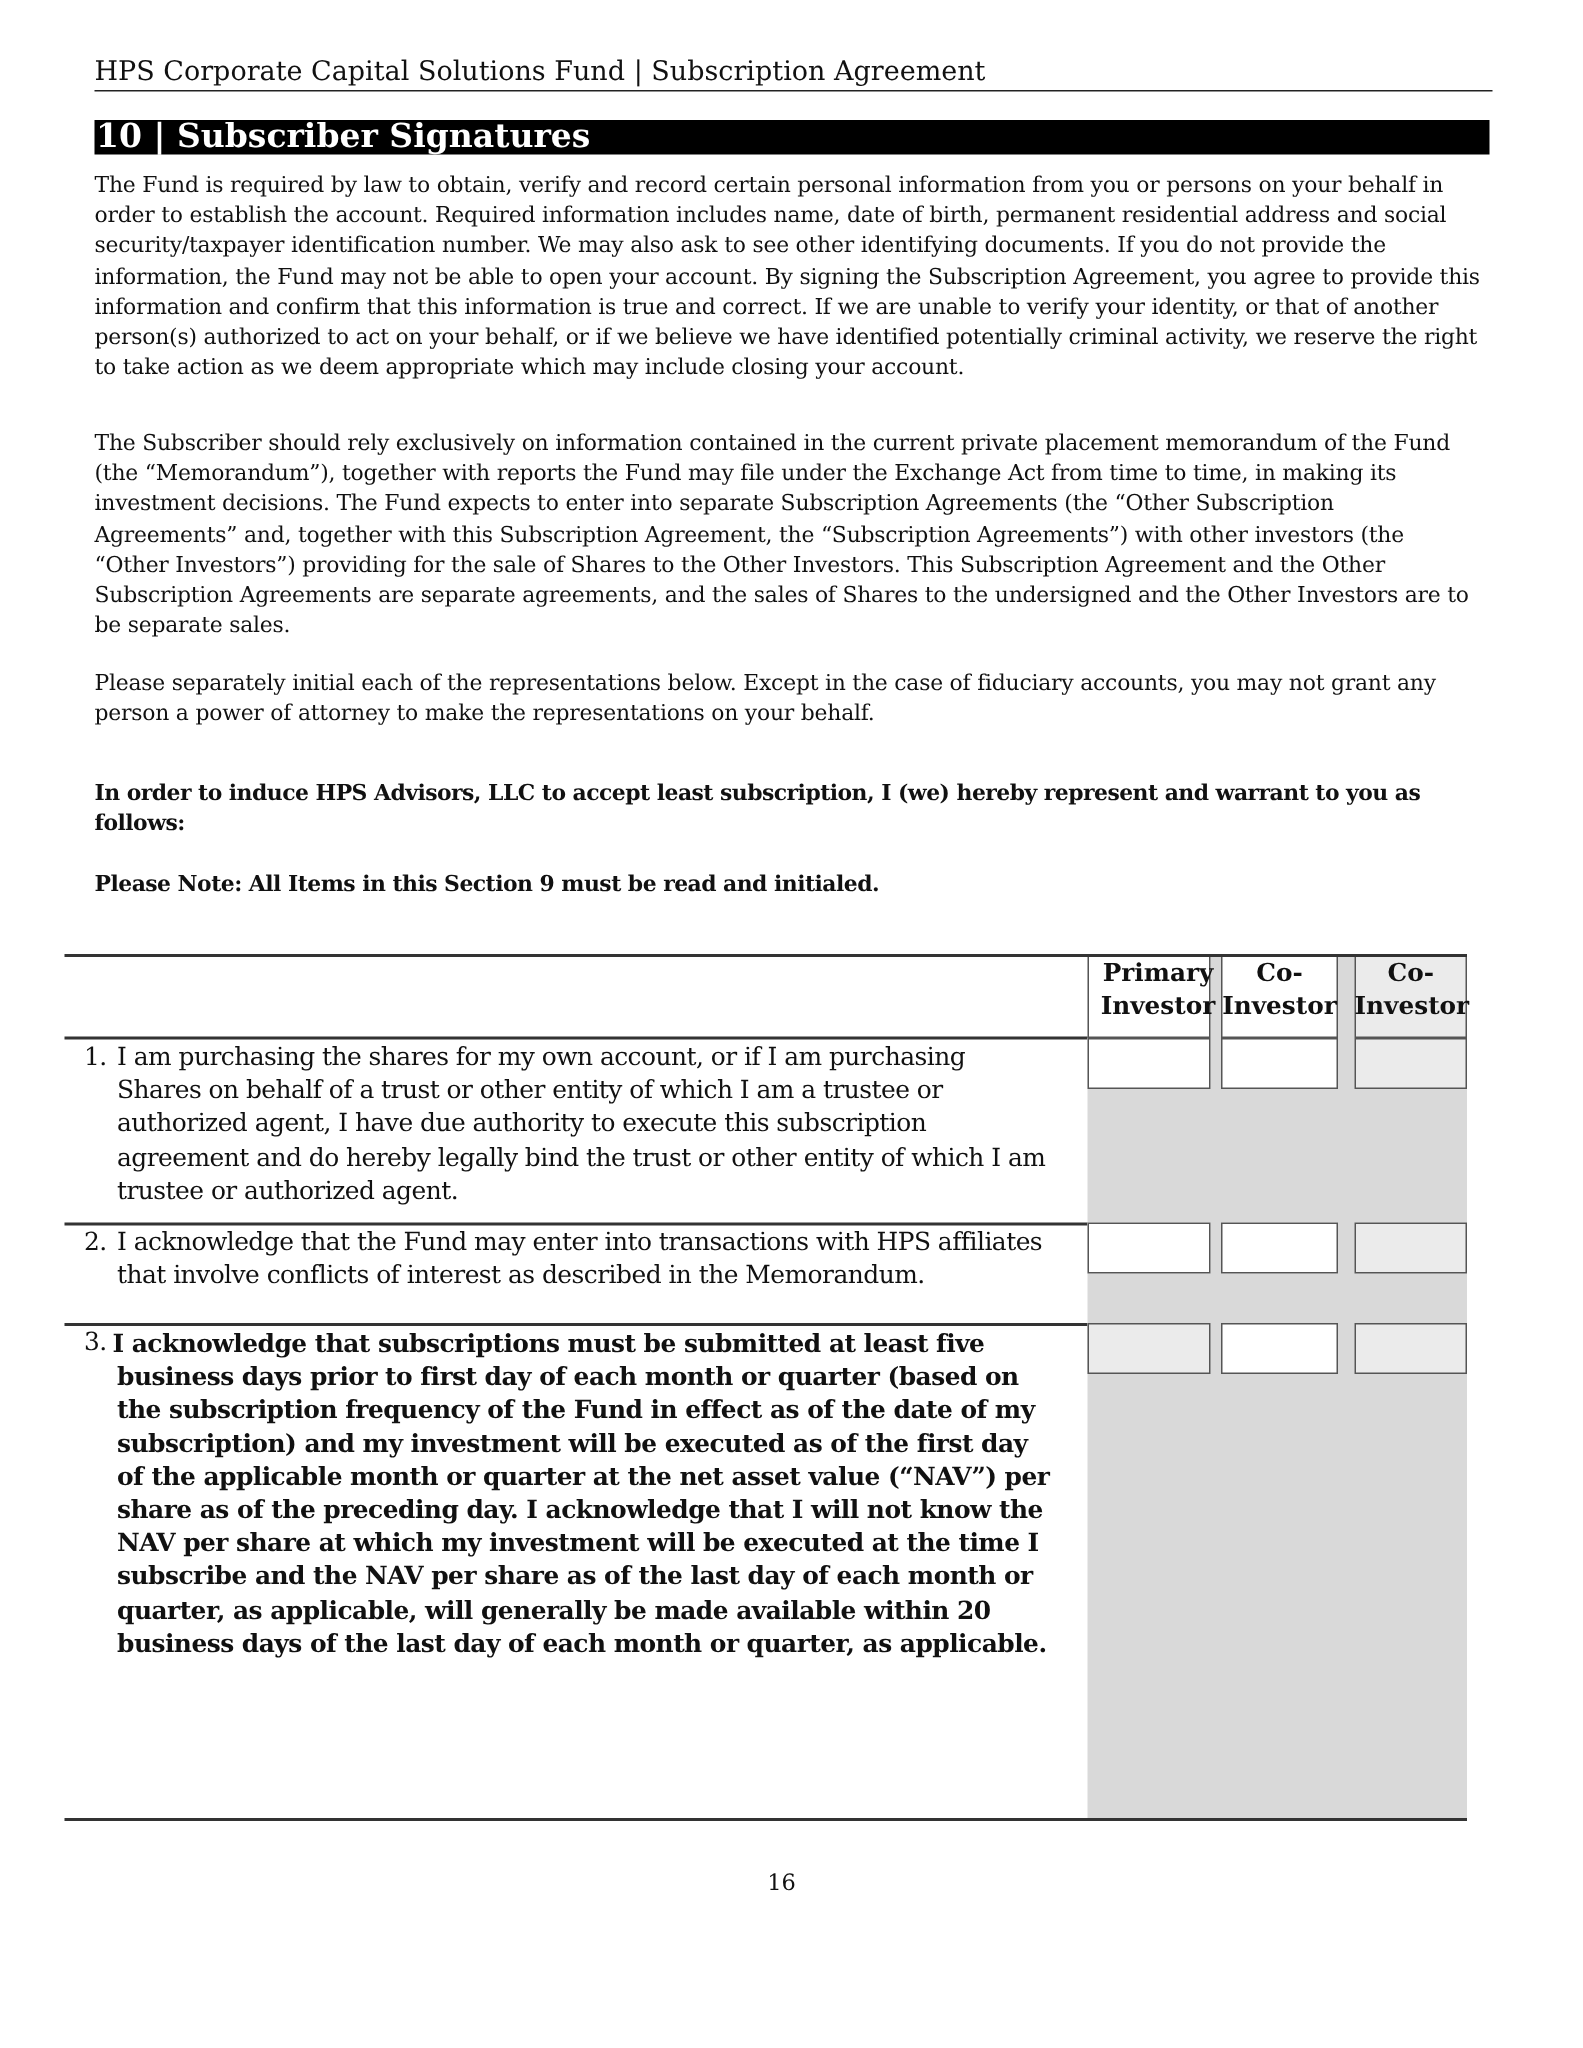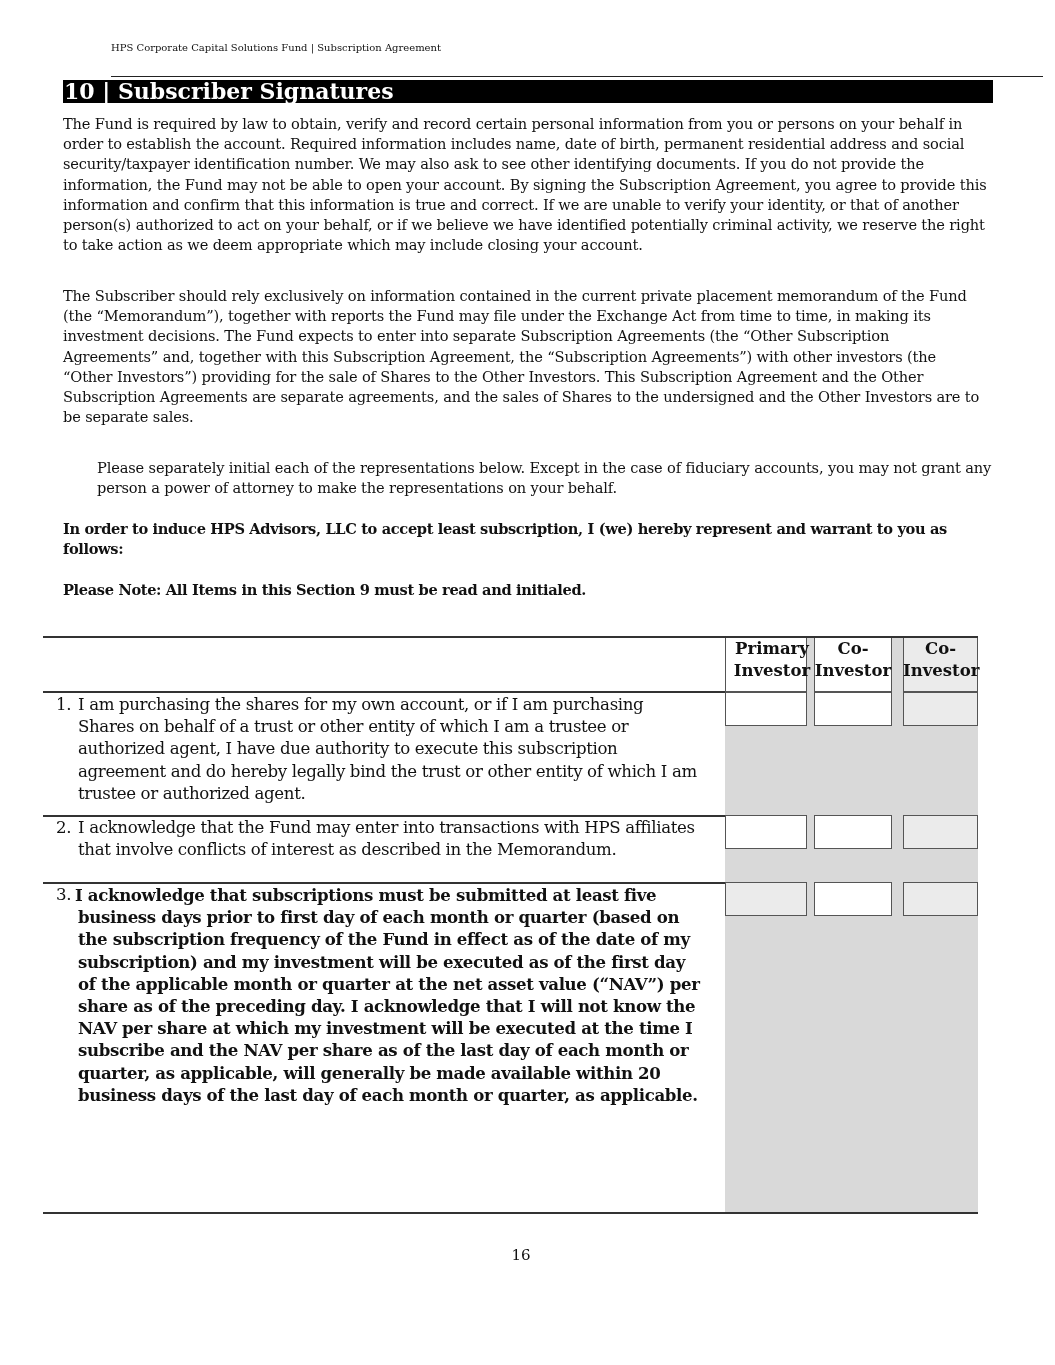--- a/index.html
+++ b/index.html
@@ -1,22 +1,22 @@
 <!DOCTYPE html>
 <html><head>
 <meta charset="utf-8">
 <style>
   * { box-sizing: border-box; margin: 0; padding: 0; }
   html, body { width: 1055px; height: 1365px; background: #ffffff; }
   body { position: relative; font-family: "DejaVu Serif", "Liberation Serif", serif; color: #111; overflow: hidden; }
 
   .running-header {
     position: absolute; left: 63px; top: 38px; width: 932px;
-    font-size: 10px; line-height: 20px; color: #111;
-    border-bottom: 1.5px solid #222; padding-bottom: 18px; margin-left: 48px;
+    font-size: 18px; line-height: 20px; color: #111;
+    border-bottom: 1.5px solid #222; padding-bottom: 2px;
   }
   .section-bar {
     position: absolute; left: 63px; top: 80px; width: 930px; height: 23px;
     background: #000; color: #fff; font-weight: bold;
     font-size: 22px; line-height: 23px; padding-left: 1px;
   }
   .para {
     position: absolute; left: 63px; width: 925px;
     font-size: 14.6px; line-height: 20.2px; color: #111;
     letter-spacing: -0.15px;
@@ -50,21 +50,21 @@
 </style>
 </head>
 <body>
 
 <div class="running-header">HPS Corporate Capital Solutions Fund | Subscription Agreement</div>
 
 <div class="section-bar">10 | Subscriber Signatures</div>
 
 <p class="para" style="top:114px;">The Fund is required by law to obtain, verify and record certain personal information from you or persons on your behalf in order to establish the account. Required information includes name, date of birth, permanent residential address and social security/taxpayer identification number. We may also ask to see other identifying documents. If you do not provide the information, the Fund may not be able to open your account. By signing the Subscription Agreement, you agree to provide this information and confirm that this information is true and correct. If we are unable to verify your identity, or that of another person(s) authorized to act on your behalf, or if we believe we have identified potentially criminal activity, we reserve the right to take action as we deem appropriate which may include closing your account.</p>
 <p class="para" style="top:286px;">The Subscriber should rely exclusively on information contained in the current private placement memorandum of the Fund (the “Memorandum”), together with reports the Fund may file under the Exchange Act from time to time, in making its investment decisions. The Fund expects to enter into separate Subscription Agreements (the “Other Subscription Agreements” and, together with this Subscription Agreement, the “Subscription Agreements”) with other investors (the “Other Investors”) providing for the sale of Shares to the Other Investors. This Subscription Agreement and the Other Subscription Agreements are separate agreements, and the sales of Shares to the undersigned and the Other Investors are to be separate sales.</p>
-<p class="para" style="top:458px;margin-left:34px;">Please separately initial each of the representations below. Except in the case of fiduciary accounts, you may not grant any person a power of attorney to make the representations on your behalf.</p>
+<p class="para" style="top:446px;">Please separately initial each of the representations below. Except in the case of fiduciary accounts, you may not grant any person a power of attorney to make the representations on your behalf.</p>
 <p class="para bold" style="top:519px;">In order to induce HPS Advisors, LLC to accept least subscription, I (we) hereby represent and warrant to you as follows:</p>
 <p class="para bold" style="top:580px;">Please Note: All Items in this Section 9 must be read and initialed.</p>
 
 <div>
 
   <div class="gray-band" style="left:725px; top:637px; width:253px; height:576px;"></div>
 
   <div class="cell-box" style="left:725px; top:637px; width:82px; height:55px;"></div>
   <div class="cell-box" style="left:814px; top:637px; width:78px; height:55px;"></div>
   <div class="cell-box light" style="left:903px; top:637px; width:75px; height:55px;"></div>

